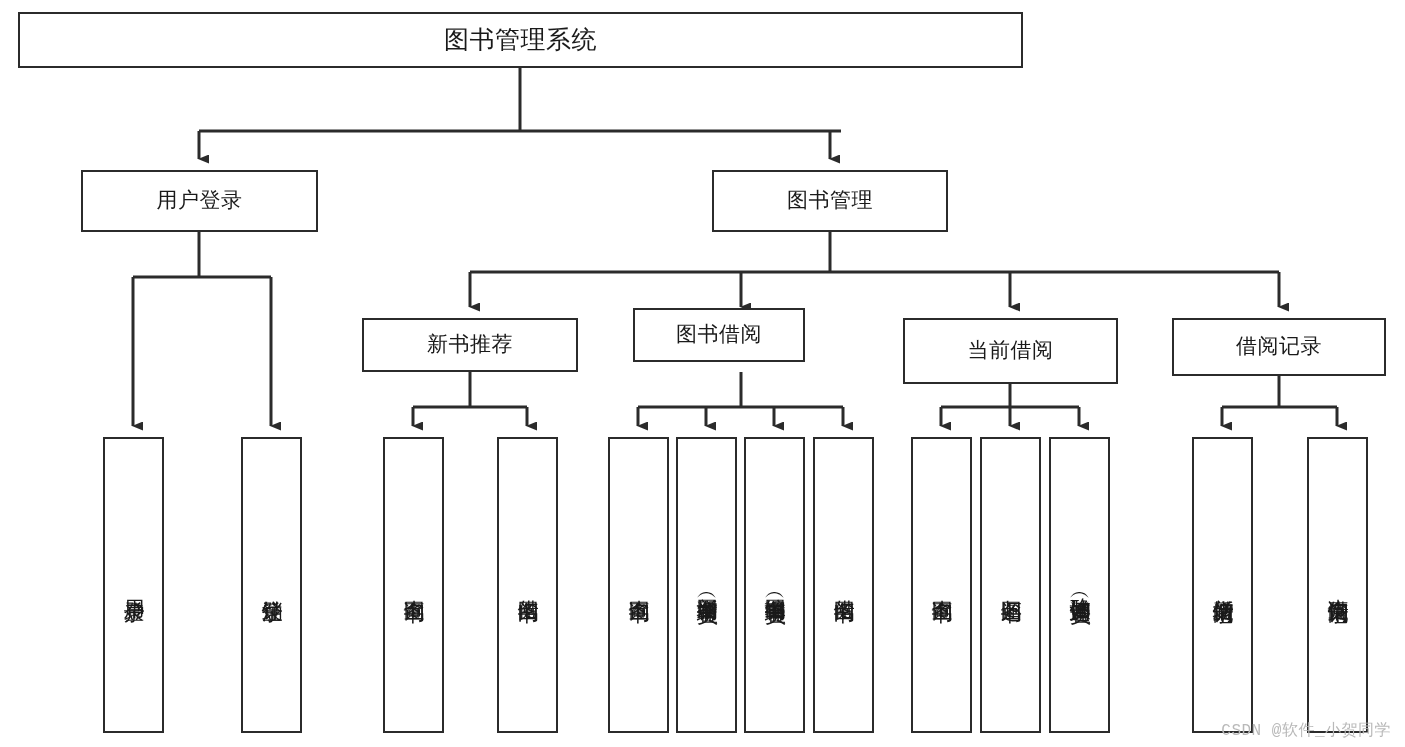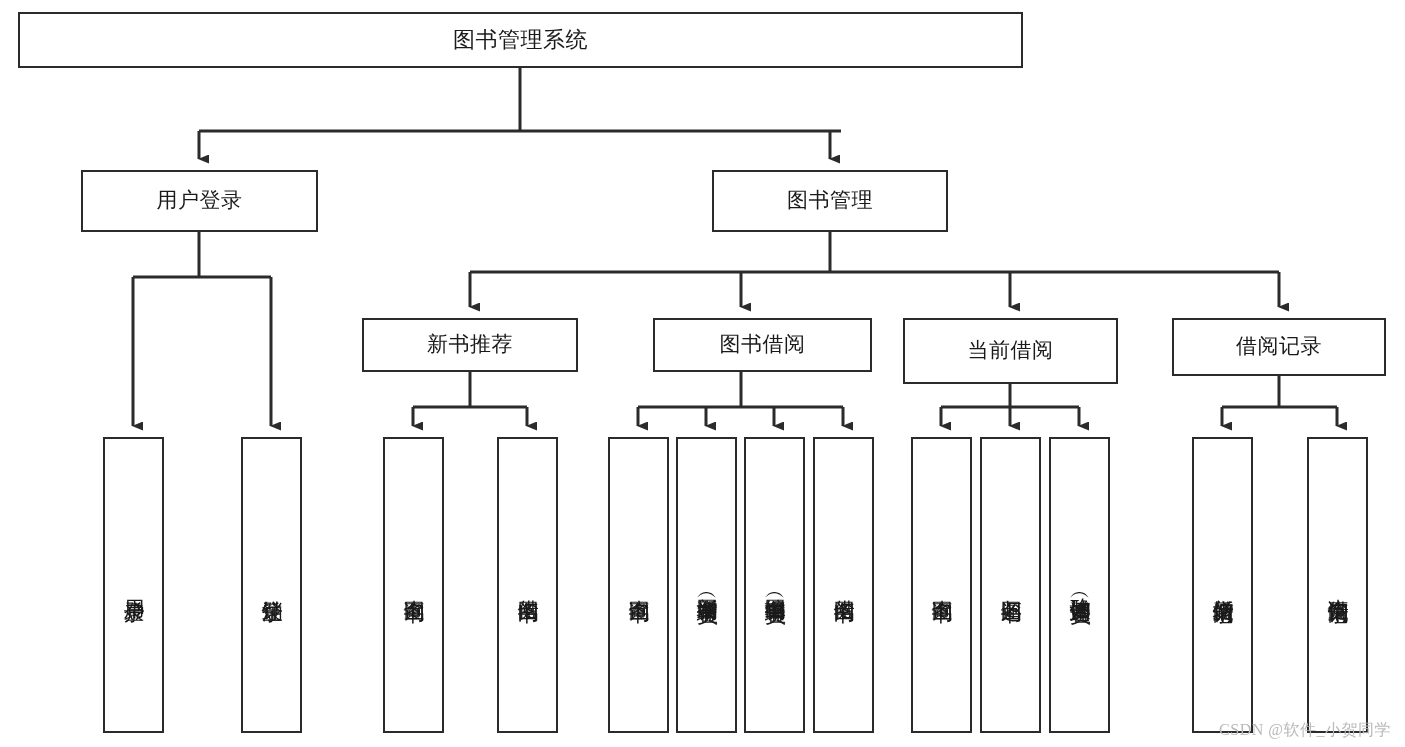--- a/index.html
+++ b/index.html
@@ -38,21 +38,21 @@
     justify-content: center;
     color: #1a1a1a;
   }
   .node-h {
     font-size: 21px;
     letter-spacing: 0.5px;
     line-height: 1.1;
     white-space: nowrap;
   }
   .node-root {
-    font-size: 22px;
+    font-size: 25px;
   }
   .node-v {
     writing-mode: vertical-rl;
     text-orientation: upright;
     -webkit-writing-mode: vertical-rl;
     font-size: 21px;
     line-height: 1.12;
     letter-spacing: 1px;
     padding: 4px 0;
     text-align: center;
@@ -65,21 +65,21 @@
     display: block;
   }
   .watermark {
     position: absolute;
     right: 14px;
     bottom: 6px;
     font-size: 16px;
     color: #b9b9b9;
     letter-spacing: 0.5px;
     white-space: nowrap;
-    font-family: Liberation Serif, serif;
+    font-family: Liberation Mono, monospace;
   }
 </style>
 </head>
 <body>
 
 <div id="diagram-root">
 
   <svg class="connectors" viewBox="0 0 1405 747" xmlns="http://www.w3.org/2000/svg">
     <defs>
       <marker id="arrow" markerWidth="10" markerHeight="11" refX="4.5" refY="10" orient="auto" markerUnits="userSpaceOnUse">
@@ -137,21 +137,21 @@
   <div class="node node-h" style="left:81px; top:170px; width:237px; height:62px;">
     <span>用户登录</span>
   </div>
   <div class="node node-h" style="left:362px; top:318px; width:216px; height:54px;">
     <span>新书推荐</span>
   </div>
 
   <div class="node node-h" style="left:712px; top:170px; width:236px; height:62px;">
     <span>图书管理</span>
   </div>
-  <div class="node node-h" style="left:633px; top:318px; width:219px; height:54px;margin-left:20px;">
+  <div class="node node-h" style="left:633px; top:308px; width:172px; height:54px;">
     <span>图书借阅</span>
   </div>
   <div class="node node-h" style="left:903px; top:318px; width:215px; height:66px;">
     <span>当前借阅</span>
   </div>
   <div class="node node-h" style="left:1172px; top:318px; width:214px; height:58px;">
     <span>借阅记录</span>
   </div>
 
   <div class="node node-v" style="left:103px; top:437px; width:61px; height:296px;">

